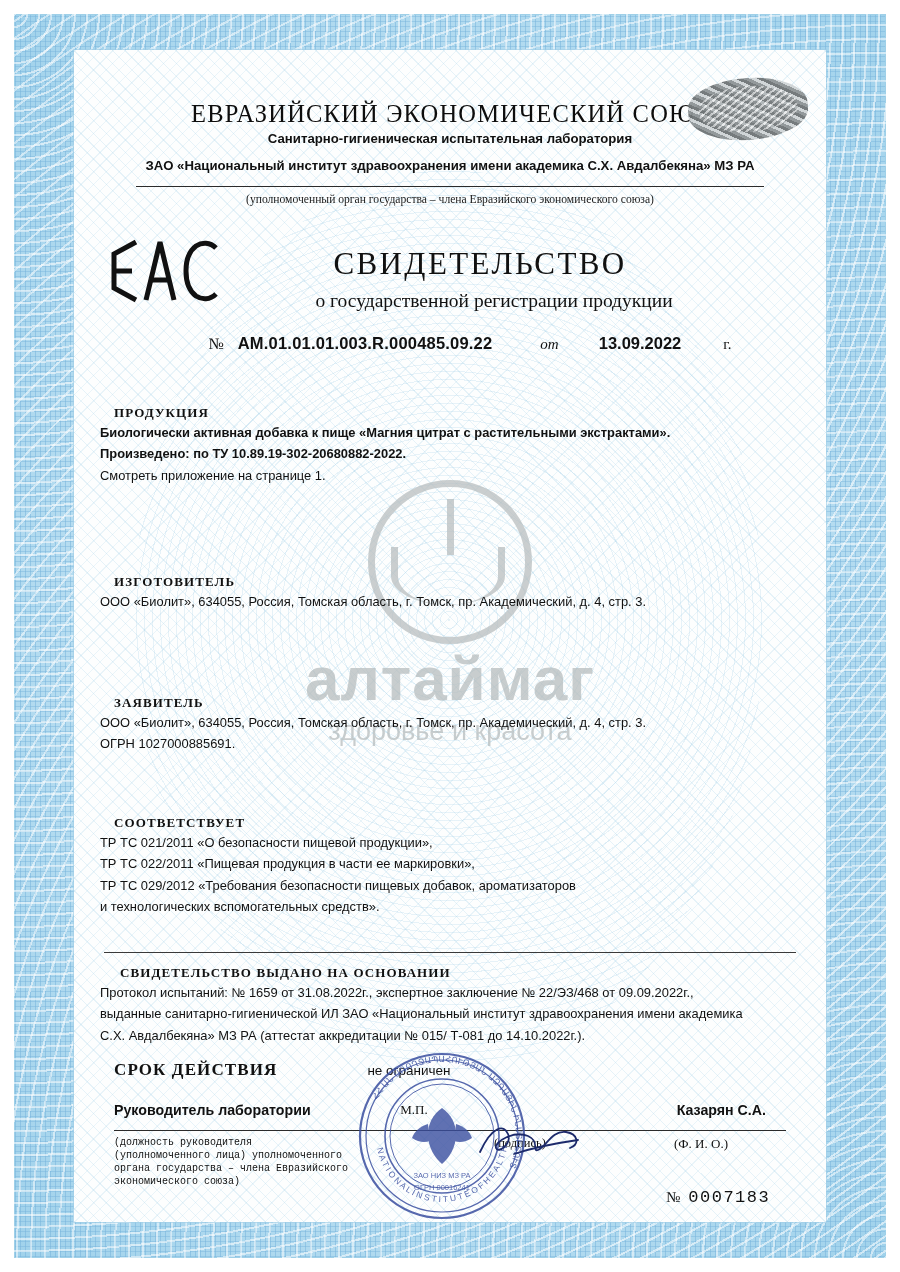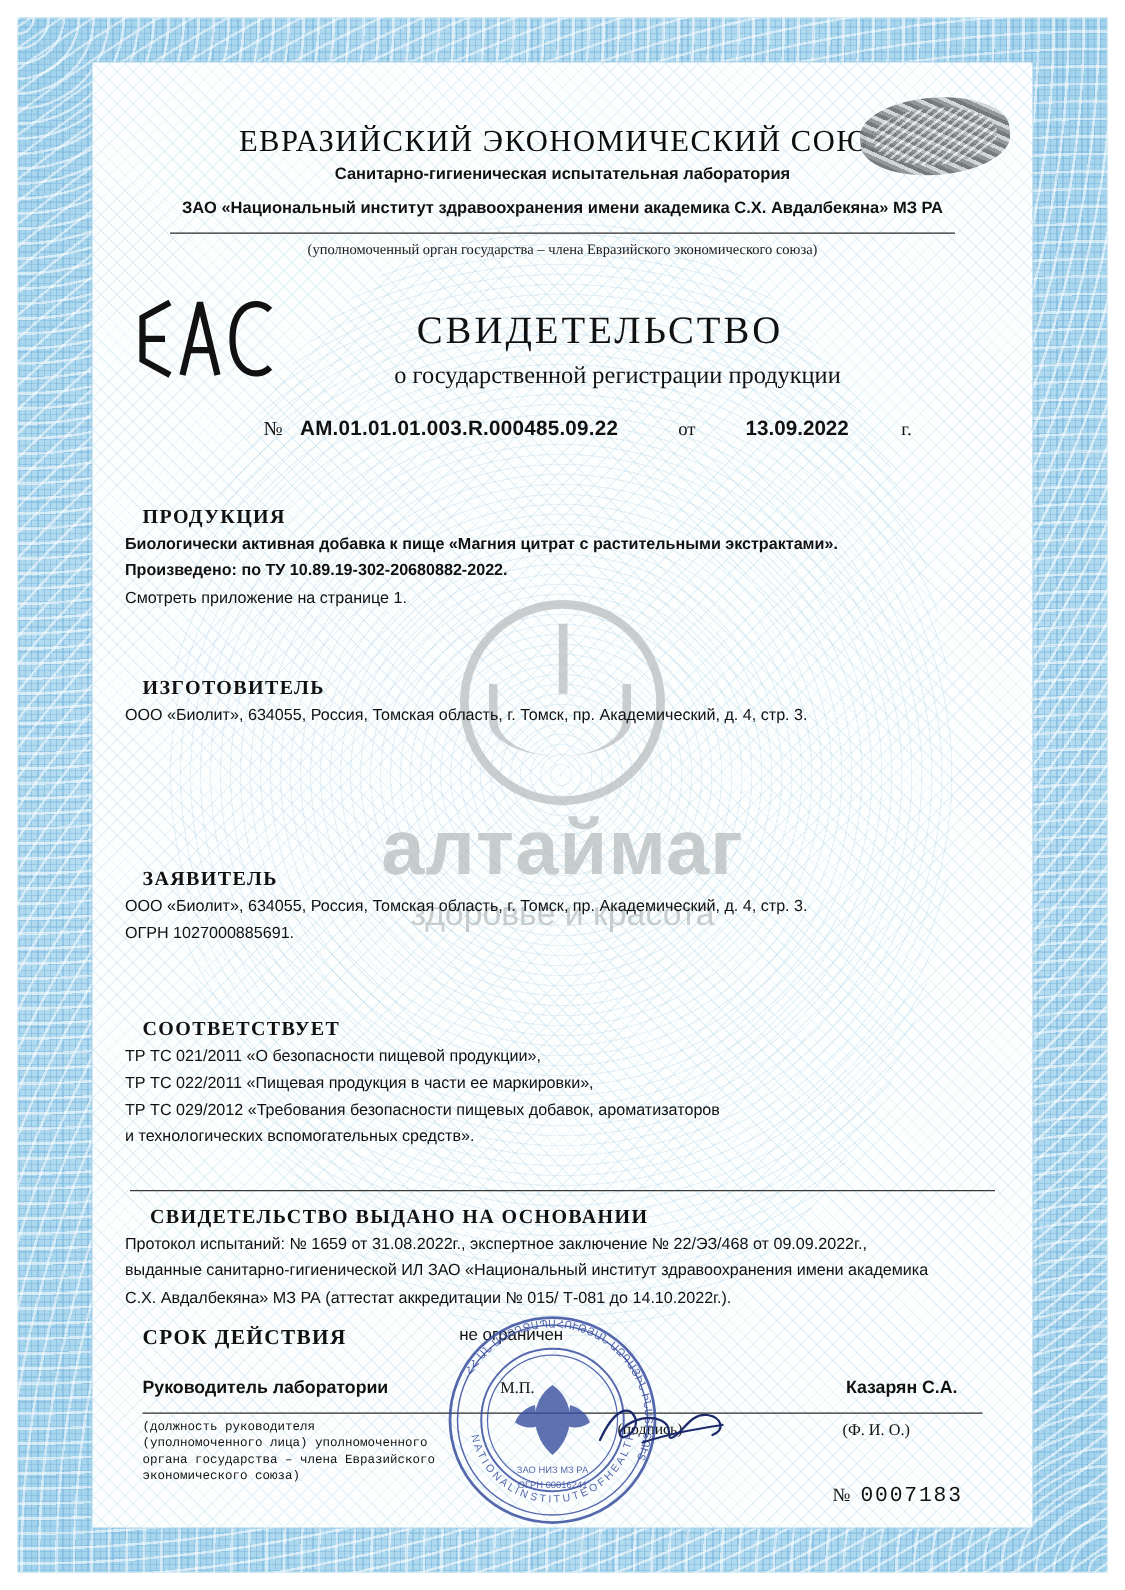--- a/index.html
+++ b/index.html
@@ -246,61 +246,62 @@
   }
   .numline .regnum {
     font-weight: bold;
     font-size: 16.5px;
     letter-spacing: 0.2px;
   }
   .numline .lbl-ot {
     font-family: "Liberation Serif", serif;
     font-size: 15px;
     margin: 0 40px 0 48px;
+    font-style: italic;
   }
   .numline .regdate {
     font-weight: bold;
     font-size: 16.5px;
   }
   .numline .lbl-g {
     font-family: "Liberation Serif", serif;
     font-size: 15px;
     margin-left: 42px;
   }
 
   .section {
     padding: 0 26px 0 26px;
   }
   .sec-head {
     font-family: "Liberation Serif", serif;
-    font-size: 16px;
+    font-size: 13px;
     font-weight: bold;
     letter-spacing: 1.1px;
     margin-left: 14px;
   }
   .sec-body {
     font-family: "Liberation Sans", sans-serif;
     font-size: 12.9px;
     line-height: 1.42;
     margin-top: 3px;
   }
   .b { font-weight: bold; }
 
   .block-product { position: absolute; left: 0; top: 355px; width: 752px; }
-  .block-manufacturer { position: absolute; left: 0; top: 492px; width: 752px; }
+  .block-manufacturer { position: absolute; left: 0; top: 524px; width: 752px; }
   .block-applicant { position: absolute; left: 0; top: 645px; width: 752px; }
   .block-conform { position: absolute; left: 0; top: 765px; width: 752px; }
   .block-basis { position: absolute; left: 0; top: 915px; width: 752px; }
   .divider-basis { position: absolute; left: 30px; top: 902px; width: 692px; border-top: 1px solid #3a3a3a; }
 
   
   .block-validity { position: absolute; left: 0; top: 1010px; width: 752px; }
   .validity-row {
     display: flex;
-    align-items: flex-start;
+    align-items: center;
     padding-left: 40px;
   }
   .validity-head {
     font-family: "Liberation Serif", serif;
     font-size: 17px;
     font-weight: bold;
     letter-spacing: 1.1px;
   }
   .validity-value {
     font-family: "Liberation Sans", sans-serif;

